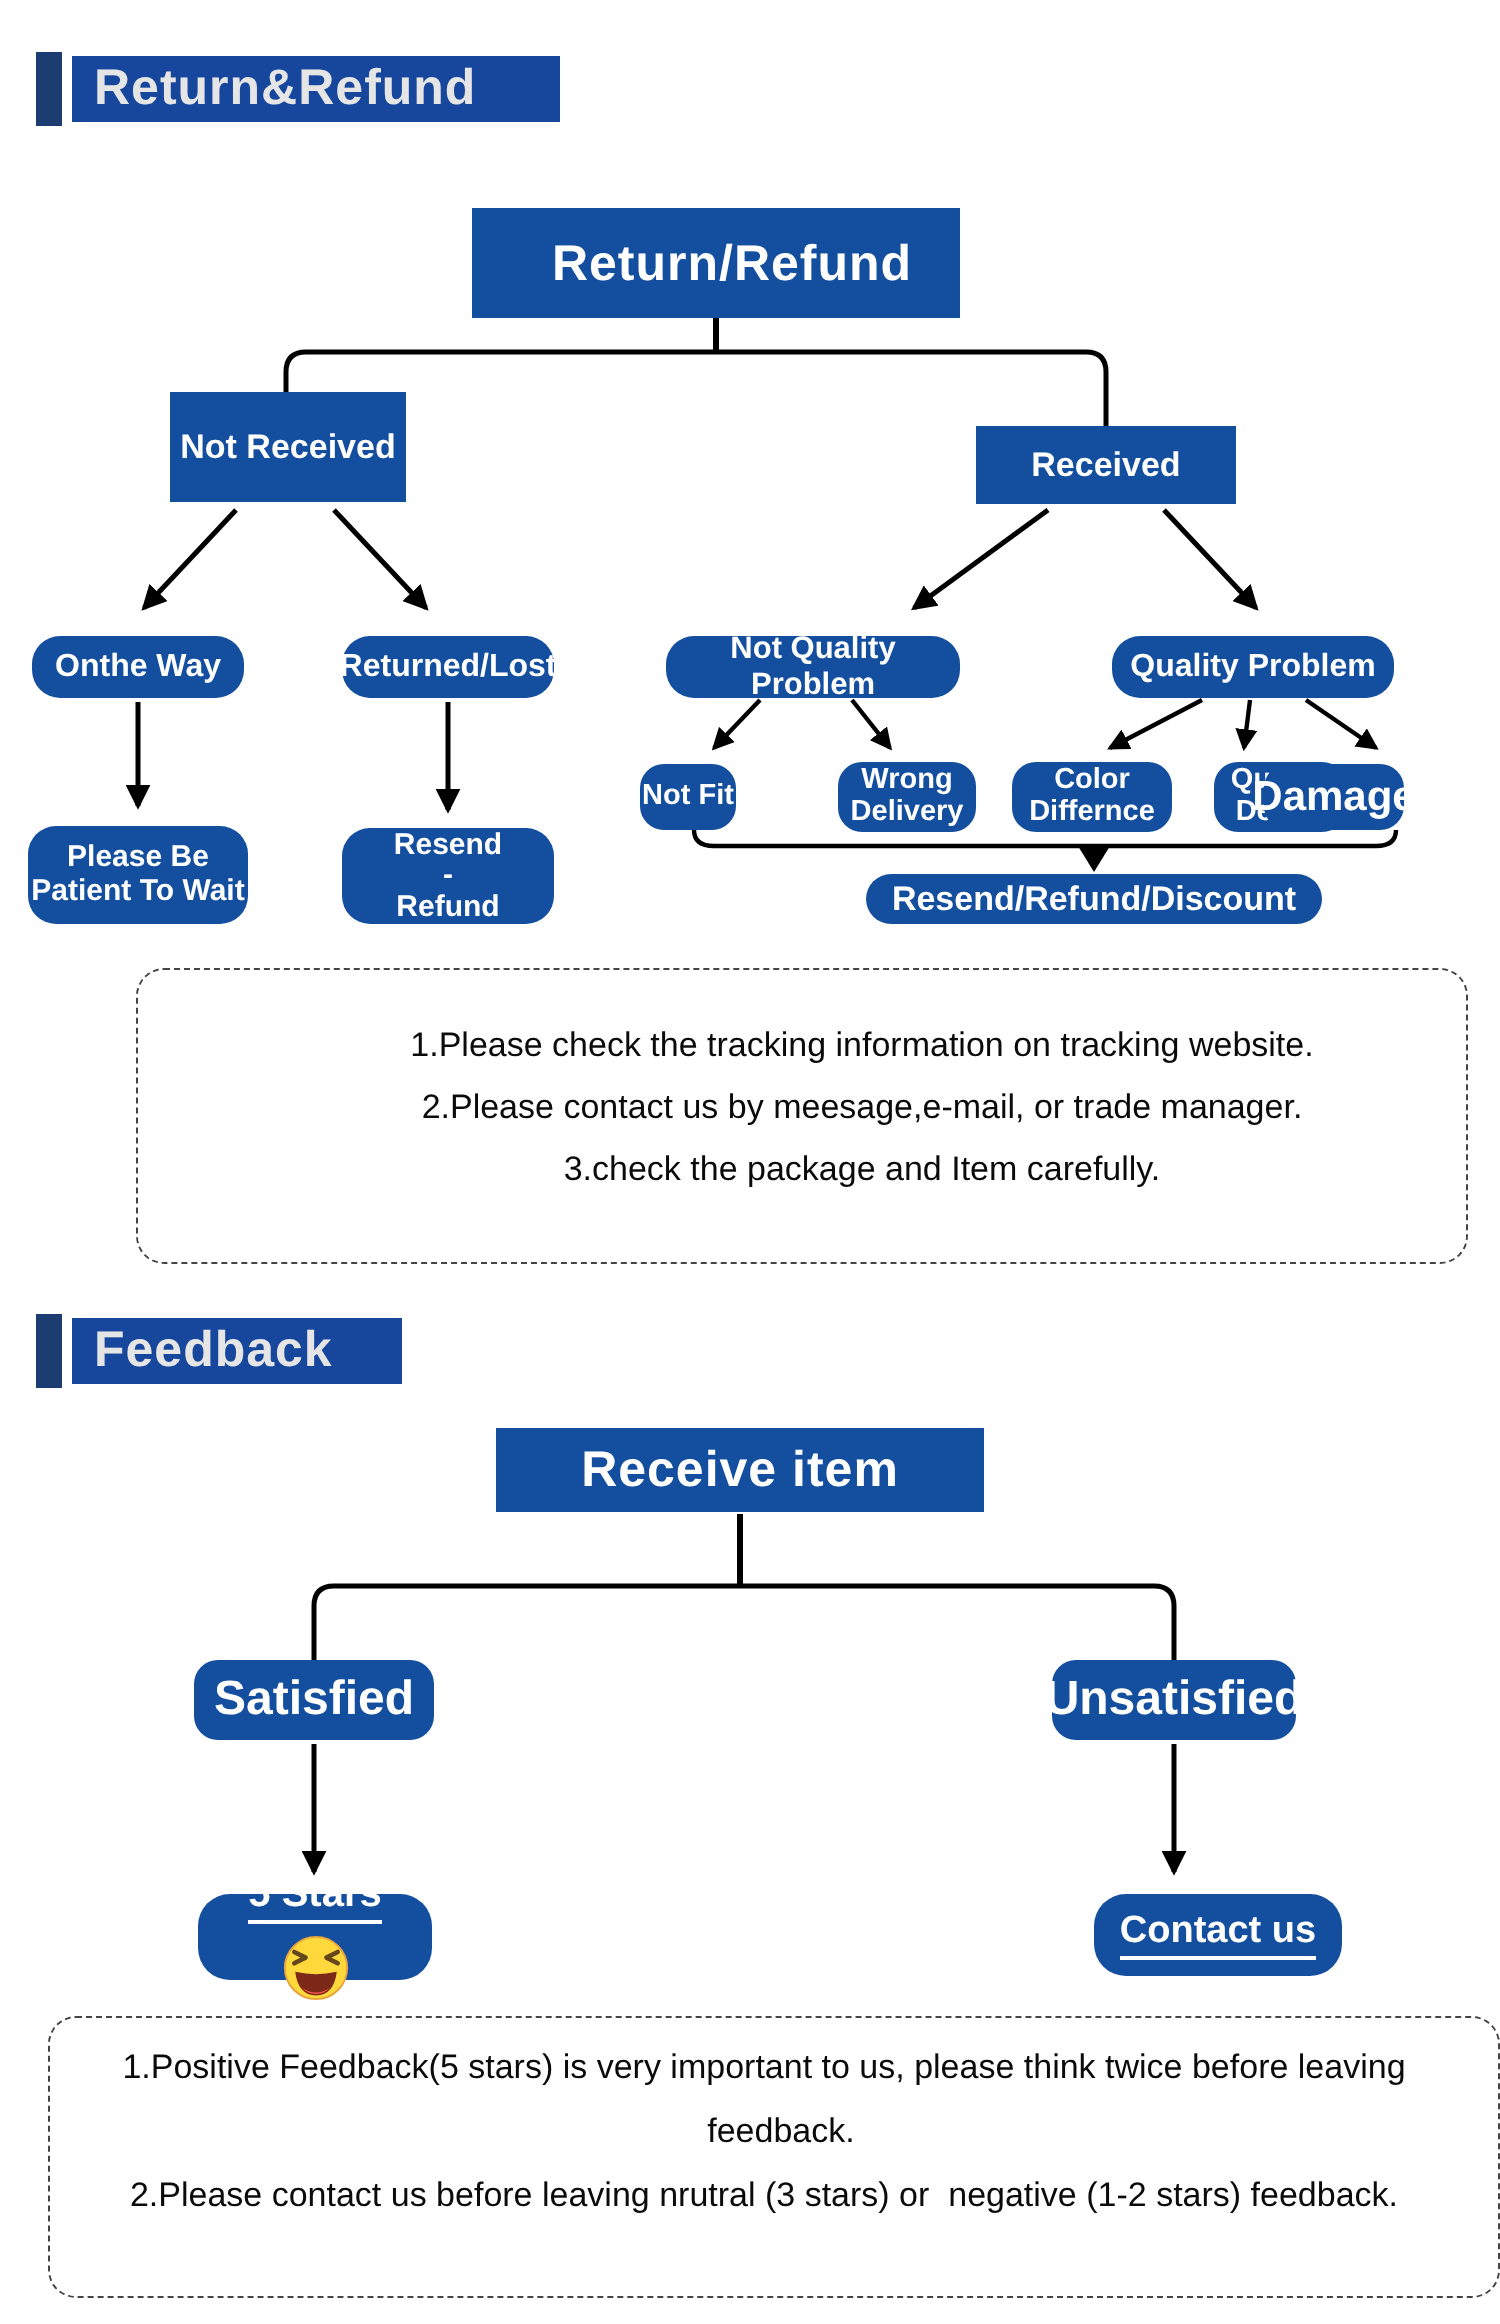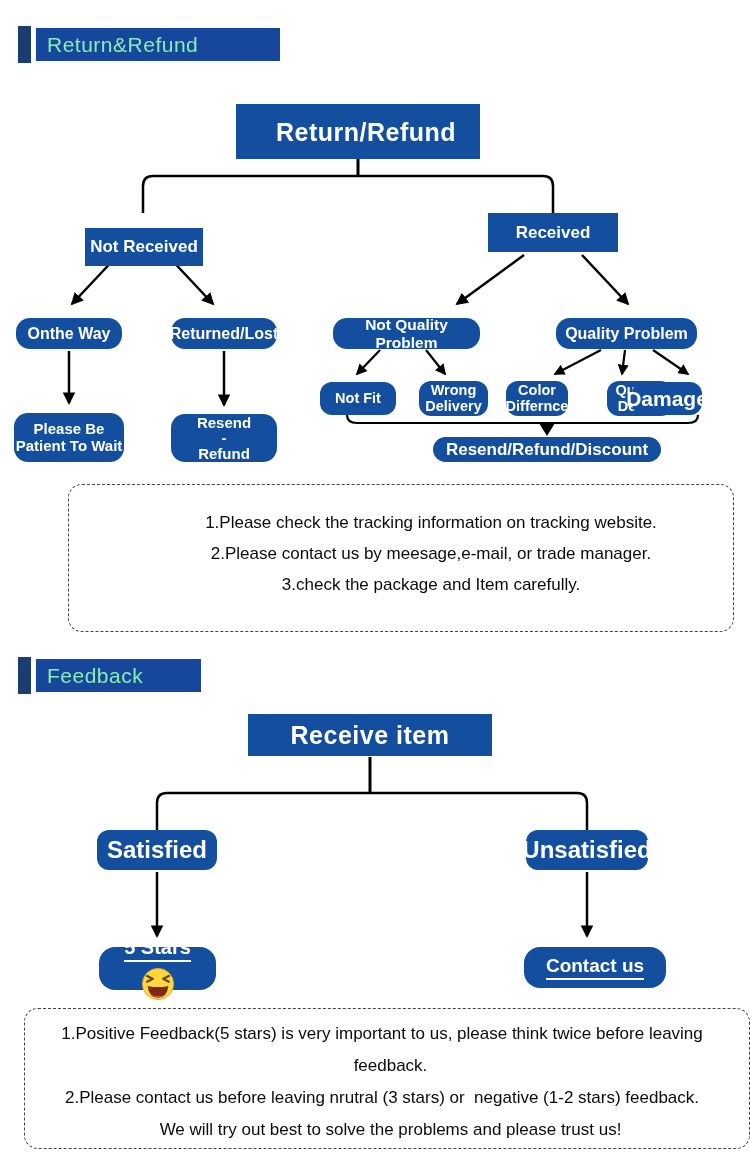--- a/index.html
+++ b/index.html
@@ -16,22 +16,22 @@
   }
   .pill{border-radius:14px;}
   .pill-sm{border-radius:12px;}
   .pill-lg{border-radius:16px;}
   .root-node{font-size:25px;letter-spacing:.5px;}
   .lvl1{font-size:17px;}
   .lvl2{font-size:16px;}
   .leaf{font-size:14.5px;line-height:1.1;}
   .section-header-bar{position:absolute;background:var(--bar-blue,#1C3D72);}
   .section-header-box{
-    position:absolute;background:var(--header-blue,#16479D);color:#86efac;
-    display:flex;align-items:center;font-weight:400;font-size:21px;padding-left:11px;
+    position:absolute;background:var(--header-blue,#16479D);color:#e5e5e5;
+    display:flex;align-items:center;font-weight:700;font-size:25px;padding-left:11px;
     letter-spacing:.5px;
   }
   .dashed-box{
     position:absolute;border:1.5px dashed #444;border-radius:14px;background:#fff;
     color:#0b0b0b;
     text-align:center;
   }
   .note-line{white-space:pre-wrap;}
   .notes-a .note-line{font-size:17px;line-height:31px;}
   .notes-a{padding:22px 10px 0 70px;}
@@ -76,38 +76,38 @@
     <path d="M157 830 V803 Q157 793 167 793 H577 Q587 793 587 803 V830" stroke="#000" stroke-width="2.5" fill="none"></path>
     <path d="M157 872 V936" stroke="#000" stroke-width="2.5" fill="none" marker-end="url(#arrow)"></path>
     <path d="M587 872 V936" stroke="#000" stroke-width="2.5" fill="none" marker-end="url(#arrow)"></path>
   </svg>
 
   <div class="section-header-bar" style="left:18px;top:26px;width:13px;height:37px;"></div>
   <div class="section-header-box" style="left:36px;top:28px;width:233px;height:33px;">Return&amp;Refund</div>
 
   <div class="node root-node" style="left:236px;top:104px;width:244px;height:55px;padding-left:16px;">Return/Refund</div>
 
-  <div class="node lvl1" style="left:85px;top:228px;width:118px;height:38px;">Not Received</div>
+  <div class="node lvl1" style="left:85px;top:196px;width:118px;height:55px;">Not Received</div>
   <div class="node lvl1" style="left:488px;top:213px;width:130px;height:39px;">Received</div>
 
   <div class="node lvl2 pill" style="left:16px;top:318px;width:106px;height:31px;">Onthe Way</div>
   <div class="node lvl2 pill" style="left:171px;top:318px;width:106px;height:31px;">Returned/Lost</div>
   <div class="node lvl2 pill" style="left:333px;top:318px;width:147px;height:31px;font-size:15.5px;">Not Quality Problem</div>
   <div class="node lvl2 pill" style="left:556px;top:318px;width:141px;height:31px;">Quality Problem</div>
 
   <div class="node pill" style="left:14px;top:413px;width:110px;height:49px;font-size:15px;">Please Be
 Patient To Wait</div>
   <div class="node pill" style="left:171px;top:414px;width:106px;height:48px;font-size:15px;line-height:1.03;">Resend
 -
 Refund</div>
 
-  <div class="node leaf pill-sm" style="left:320px;top:382px;width:76px;height:33px;">Not Fit</div>
+  <div class="node leaf pill-sm" style="left:320px;top:382px;width:48px;height:33px;">Not Fit</div>
   <div class="node leaf pill-sm" style="left:419px;top:381px;width:69px;height:35px;">Wrong
 Delivery</div>
-  <div class="node leaf pill-sm" style="left:506px;top:381px;width:62px;height:35px;">Color
+  <div class="node leaf pill-sm" style="left:506px;top:381px;width:80px;height:35px;">Color
 Differnce</div>
   <div class="node leaf pill-sm" style="left:587px;top:381px;width:66px;height:35px;margin-left:20px;">Quality
 Defect</div>
   <div class="node leaf pill-sm" style="left:632px;top:382px;width:70px;height:33px;font-size:21px;text-align:center;">Damage</div>
 
   <div class="node pill-sm" style="left:433px;top:437px;width:228px;height:25px;font-size:17px;border-radius:13px;">Resend/Refund/Discount</div>
 
   <div class="dashed-box notes-a" style="left:68px;top:484px;width:584px;height:124px;">
     <div class="note-line">1.Please check the tracking information on tracking website.</div>
     <div class="note-line">2.Please contact us by meesage,e-mail, or trade manager.</div>
@@ -126,24 +126,23 @@
     <span class="link-label">5 Stars</span>
     <svg class="emoji" width="34" height="34" viewBox="0 0 36 36">
       <circle cx="18" cy="18" r="16.5" fill="#FFD93B" stroke="#E8A33D" stroke-width="1"></circle>
       <path d="M6.5 9.5 L12.5 12.5 L6.5 15.5" fill="none" stroke="#65451a" stroke-width="2.4" stroke-linecap="round" stroke-linejoin="round"></path>
       <path d="M29.5 9.5 L23.5 12.5 L29.5 15.5" fill="none" stroke="#65451a" stroke-width="2.4" stroke-linecap="round" stroke-linejoin="round"></path>
       <path d="M7 20 Q18 22.5 29 20 Q27.5 32.5 18 32.5 Q8.5 32.5 7 20 Z" fill="#7D2919"></path>
       <path d="M10.5 28.5 Q18 33.5 25.5 28.5 Q22.5 31.8 18 31.8 Q13.5 31.8 10.5 28.5 Z" fill="#F25749"></path>
     </svg>
   </div>
 
-  <div class="node pill-lg contact-box" style="left:524px;top:947px;width:142px;height:41px;align-items:center;">
+  <div class="node pill-lg contact-box" style="left:547px;top:947px;width:124px;height:41px;align-items:center;">
     <span class="link-label">Contact us</span>
   </div>
 
   <div class="dashed-box notes-b" style="left:24px;top:1008px;width:702px;height:130px;">
     <div class="note-line">1.Positive Feedback(5 stars) is very important to us, please think twice before leaving</div>
     <div class="note-line indent">feedback.</div>
     <div class="note-line">2.Please contact us before leaving nrutral (3 stars) or  negative (1-2 stars) feedback.</div>
-    <div class="note-line indent">We will try out best to solve the problems and please trust us!</div>
   </div>
 
 </div>
 
 </body></html>

